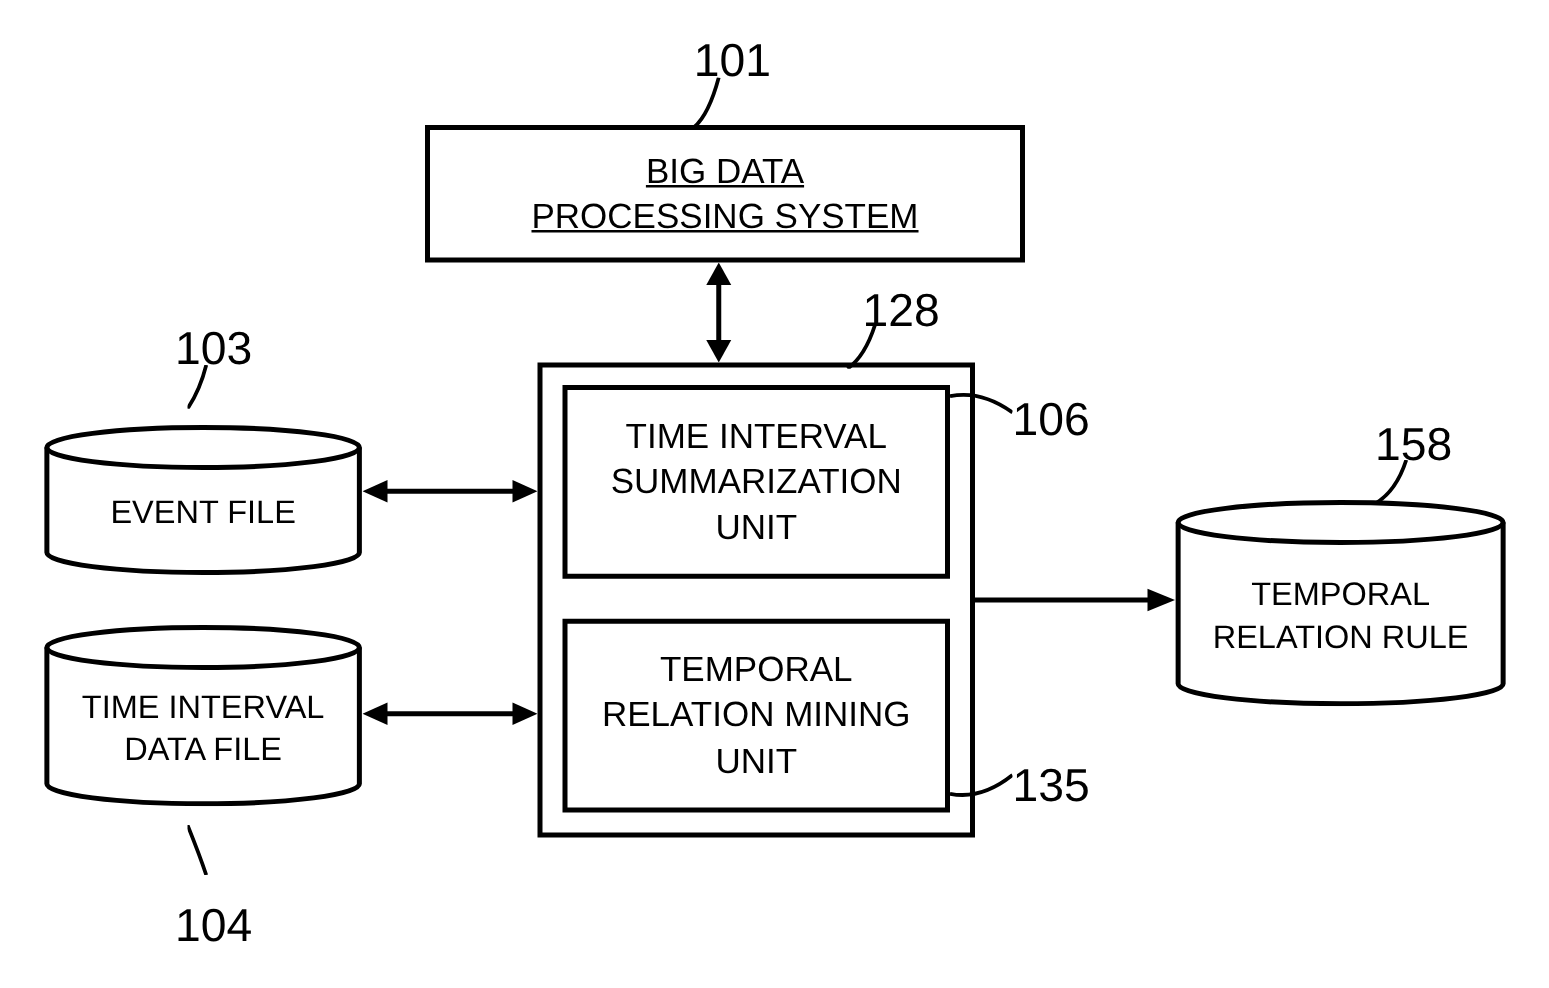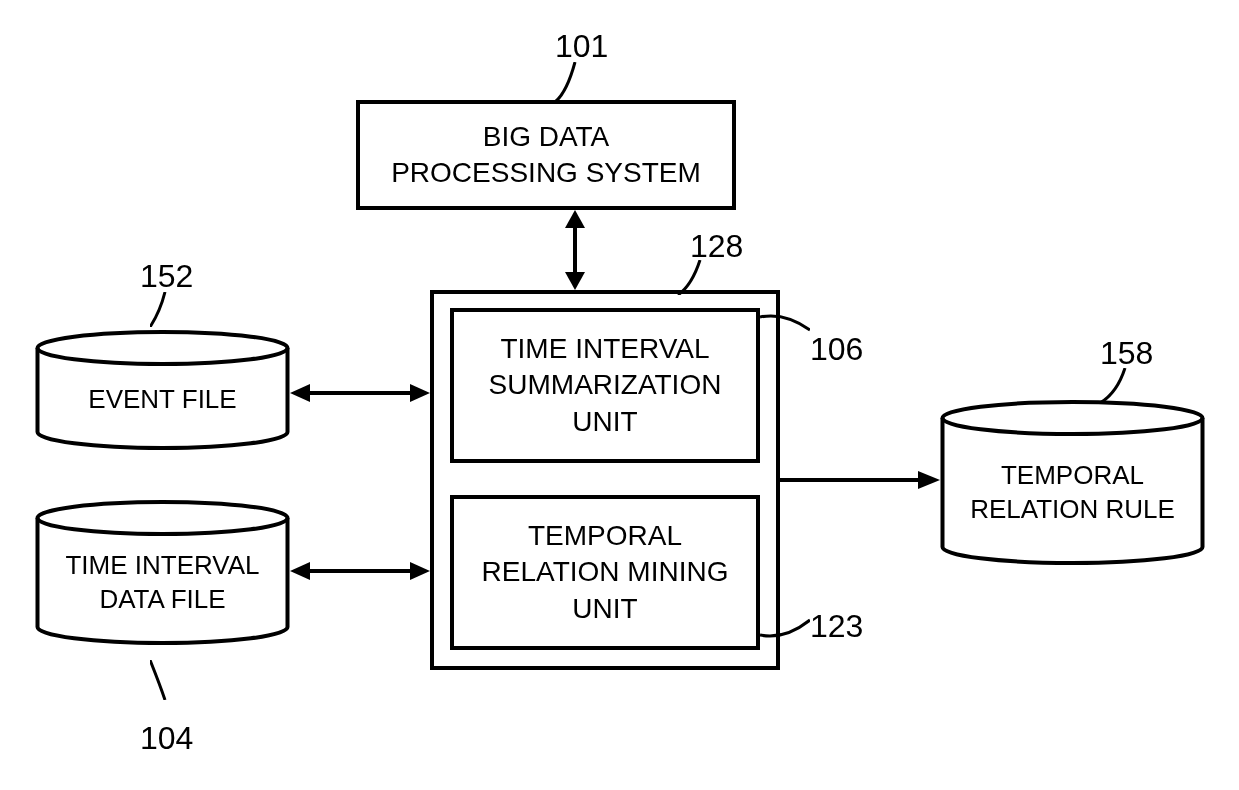--- a/index.html
+++ b/index.html
@@ -14,21 +14,21 @@
       font-family: Arial, sans-serif;
       position: relative;
     }
     .diagram {
       position: relative;
       width: 100%;
       height: 100%;
     }
     .ref-label {
       position: absolute;
-      font-size: 32px;
+      font-size: 37px;
       font-weight: normal;
       text-align: right;
     }
     .leader-line {
       position: absolute;
       stroke: #000;
       fill: none;
     }
     .box {
       position: absolute;
@@ -62,21 +62,21 @@
 </head>
 <body>
 
 <div class="diagram">
 
   <div class="ref-label" style="left:555px; top:28px;">101</div>
   <svg class="leader-line" style="left:545px; top:62px; width:40px; height:40px;">
     <path d="M 30 0 Q 22 30 10 40" stroke="#000" stroke-width="3" fill="none"></path>
   </svg>
 
-  <div class="box" style="left:356px; top:100px; width:380px; height:110px;">
+  <div class="box" style="left:340px; top:100px; width:480px; height:110px;text-decoration:underline;">
     <span style="white-space: pre-line;">BIG DATA
 PROCESSING SYSTEM</span>
   </div>
 
   <svg class="arrow-svg" style="left:555px; top:210px; width:40px; height:80px;" viewBox="0 0 40 80">
     <line x1="20" y1="12" x2="20" y2="68" stroke="#000" stroke-width="4"></line>
     <polygon points="20,0 10,18 30,18" fill="#000"></polygon>
     <polygon points="20,80 10,62 30,62" fill="#000"></polygon>
   </svg>
 
@@ -86,42 +86,42 @@
   </svg>
 
   <div class="box" style="left:430px; top:290px; width:350px; height:380px; padding:0;"></div>
 
   <div class="box" style="left:450px; top:308px; width:310px; height:155px;">
     <span style="white-space: pre-line;">TIME INTERVAL
 SUMMARIZATION
 UNIT</span>
   </div>
 
-  <div class="ref-label" style="left:810px; top:331px;">106</div>
+  <div class="ref-label" style="left:810px; top:315px;">106</div>
   <svg class="leader-line" style="left:760px; top:312px; width:50px; height:25px;">
     <path d="M 0 5 Q 25 0 50 18" stroke="#000" stroke-width="3" fill="none"></path>
   </svg>
 
   <div class="box" style="left:450px; top:495px; width:310px; height:155px;">
     <span style="white-space: pre-line;">TEMPORAL
 RELATION MINING
 UNIT</span>
   </div>
 
-  <div class="ref-label" style="left:810px; top:608px;">123</div>
+  <div class="ref-label" style="left:810px; top:608px;">135</div>
   <svg class="leader-line" style="left:760px; top:615px; width:50px; height:25px;">
     <path d="M 0 20 Q 25 25 50 5" stroke="#000" stroke-width="3" fill="none"></path>
   </svg>
 
-  <div class="ref-label" style="left:140px; top:258px;">152</div>
+  <div class="ref-label" style="left:140px; top:258px;">103</div>
   <svg class="leader-line" style="left:150px; top:292px; width:30px; height:35px;">
     <path d="M 15 0 Q 10 20 0 35" stroke="#000" stroke-width="3" fill="none"></path>
   </svg>
 
-  <div class="cylinder" style="left:35px; top:330px; width:255px; height:120px;">
+  <div class="cylinder" style="left:35px; top:340px; width:255px; height:120px;">
     <svg width="255" height="120" style="position:absolute; left:0; top:0;">
       <ellipse cx="127.5" cy="18" rx="125" ry="16" fill="#fff" stroke="#000" stroke-width="4"></ellipse>
       <path d="M 2.5 18 L 2.5 102 A 125 16 0 0 0 252.5 102 L 252.5 18" fill="none" stroke="#000" stroke-width="4"></path>
     </svg>
     <div class="cylinder-text" style="white-space: pre-line;">EVENT FILE</div>
   </div>
 
   <svg class="arrow-svg" style="left:290px; top:378px; width:140px; height:30px;" viewBox="0 0 140 30">
     <line x1="14" y1="15" x2="126" y2="15" stroke="#000" stroke-width="4"></line>
     <polygon points="0,15 20,6 20,24" fill="#000"></polygon>

